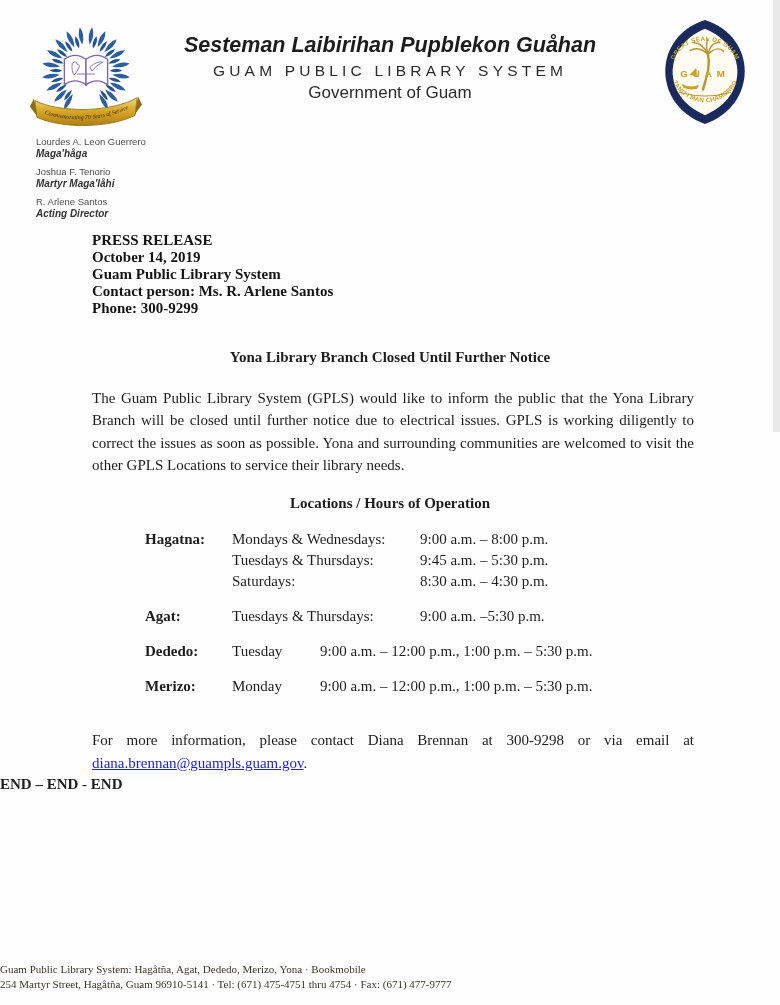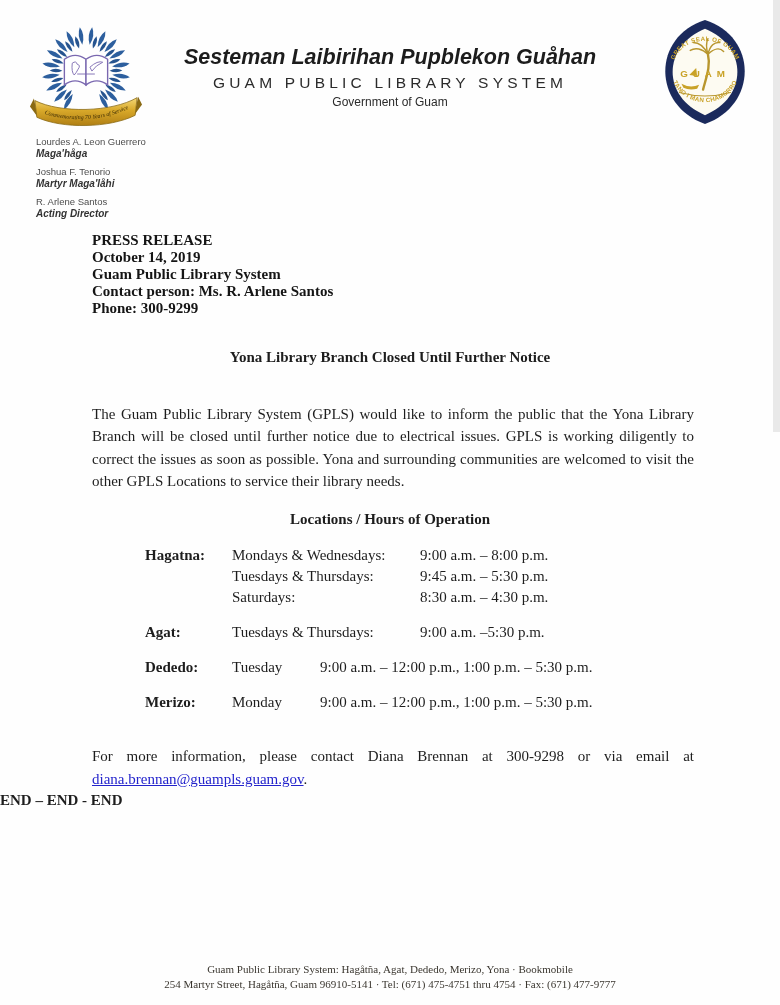--- a/index.html
+++ b/index.html
@@ -7,56 +7,56 @@
   body {
     width:780px; height:1005px; background:#ffffff;
     font-family:"Liberation Serif", serif; color:#1d1d1d;
     position:relative; overflow:hidden;
   }
   .page { position:relative; width:780px; height:1005px; background:#fefefe; }
   .edge-strip { position:absolute; right:0; top:0; width:7px; height:432px; background:#e9e9e9; }
 
   
   header { position:relative; height:218px; }
-  .brand { text-align:center; padding-top:45px; font-family:"Liberation Sans", sans-serif; }
+  .brand { text-align:center; padding-top:33px; font-family:"Liberation Sans", sans-serif; }
   .brand-chamorro { font-size:21.5px; font-weight:bold; font-style:italic; color:#1c1c1c; }
   .brand-english  { font-size:15.5px; letter-spacing:4.2px; margin-top:4px; color:#2b2b2b; }
-  .brand-gov      { font-size:12px; margin-top:3px; color:#2b2b2b; }
+  .brand-gov      { font-size:17px; margin-top:3px; color:#2b2b2b; }
 
   .logo70 { position:absolute; left:28px; top:18px; width:116px; height:116px; }
   .seal   { position:absolute; right:24px; top:16px; width:102px; height:112px; }
 
   .officials { position:absolute; left:36px; top:136px; font-family:"Liberation Sans", sans-serif; }
   .official { margin-bottom:6px; }
   .official-name  { font-size:9.5px; color:#4d4d4d; line-height:12px; }
   .official-title { font-size:10px; font-weight:bold; font-style:italic; color:#333; line-height:12px; }
 
   
   .meta { margin:14px 0 0 92px; font-weight:bold; font-size:15px; line-height:17px; color:#151515; }
 
   .release-title { text-align:center; font-size:15px; font-weight:bold; margin:32px 0 0 0; }
 
-  .body-text { margin:37px 86px 0 92px; font-size:15px; line-height:22.3px; text-align:justify; }
+  .body-text { margin:21px 86px 0 92px; font-size:15px; line-height:22.3px; text-align:justify; }
 
   
   .hours-heading { text-align:center; font-weight:bold; font-size:15px; margin-top:19px; }
   .hours { margin-top:17px; font-size:15px; }
   .hgroup { margin-bottom:14px; }
   .hrow  { display:flex; line-height:21px;align-items:center; }
   .loc   { margin-left:145px; width:87px; font-weight:bold; flex:none; }
   .days  { width:188px; flex:none; }
   .days.short { width:88px; }
 
   
   .contact { margin:32px 86px 0 92px; font-size:15px; line-height:22.5px; text-align:justify; }
   .contact a, footer a { color:#2323cc; text-decoration:underline; cursor:pointer; }
   .endline { font-weight:bold; font-size:15px; margin-top:2px; }
 
   
-  footer { position:absolute; left:0; right:0; bottom:13px; text-align:center;
+  footer { position:absolute; left:0; right:0; bottom:13px; 
            font-size:11px; line-height:15px; color:#3a362f; }
   .f-bold { font-weight:bold; color:#2e2a22; }
   footer .sep { margin:0 2px; }
   footer .lbl { margin-right:4px; }
 </style>
 </head>
 <body>
 
 <div class="page">
   <div class="edge-strip"></div>

